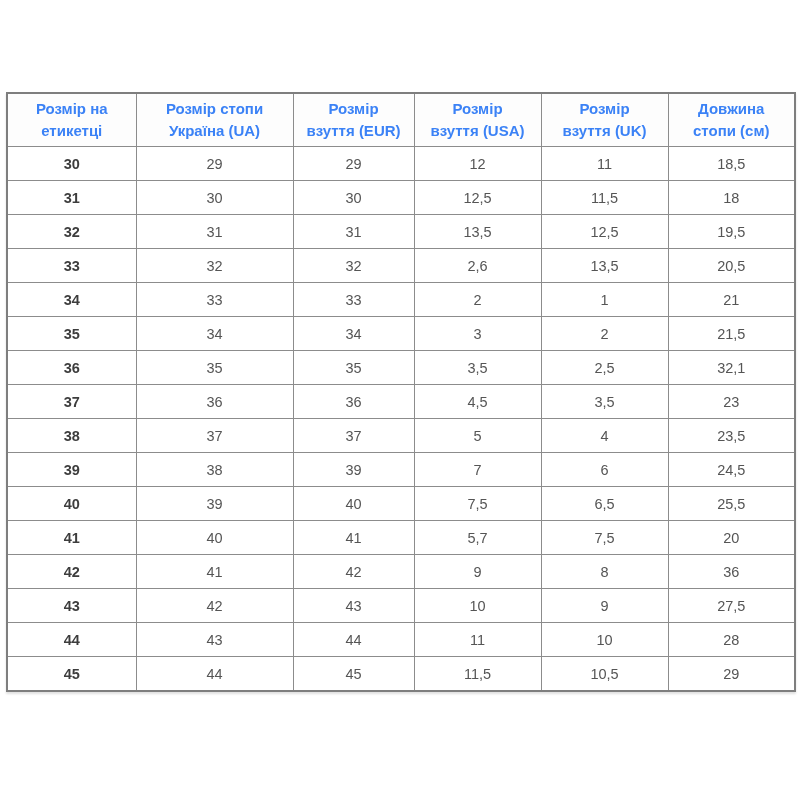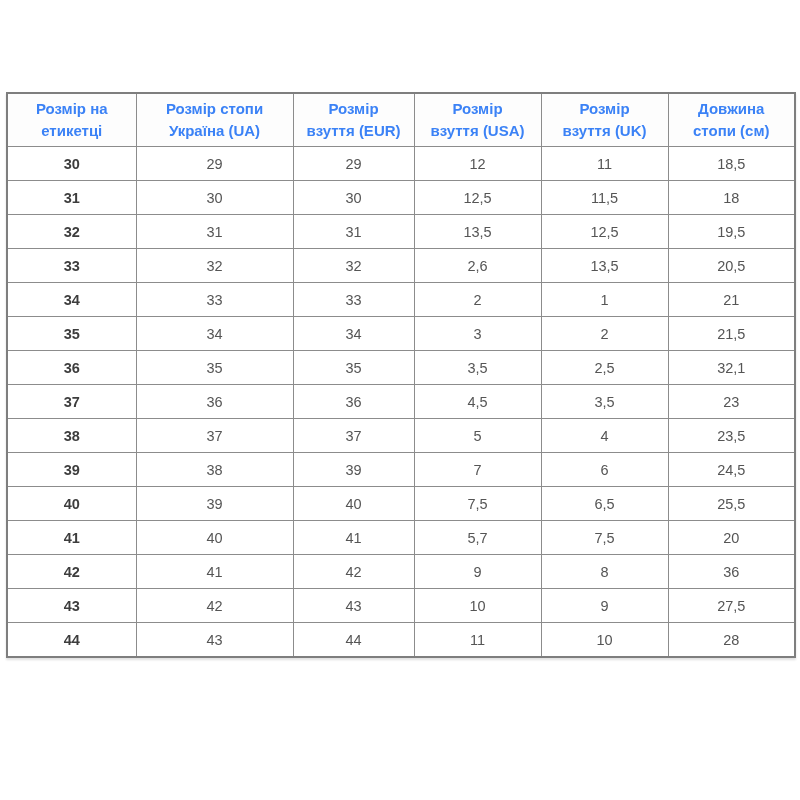--- a/index.html
+++ b/index.html
@@ -198,16 +198,24 @@
             <td>27,5</td>
           </tr>
           <tr>
             <td>44</td>
             <td>43</td>
             <td>44</td>
             <td>11</td>
             <td>10</td>
             <td>28</td>
           </tr>
+          <tr>
+            <td>45</td>
+            <td>44</td>
+            <td>45</td>
+            <td>11,5</td>
+            <td>10,5</td>
+            <td>29</td>
+          </tr>
         </tbody>
     </table>
   </div>
 </div>
 
 </body></html>

